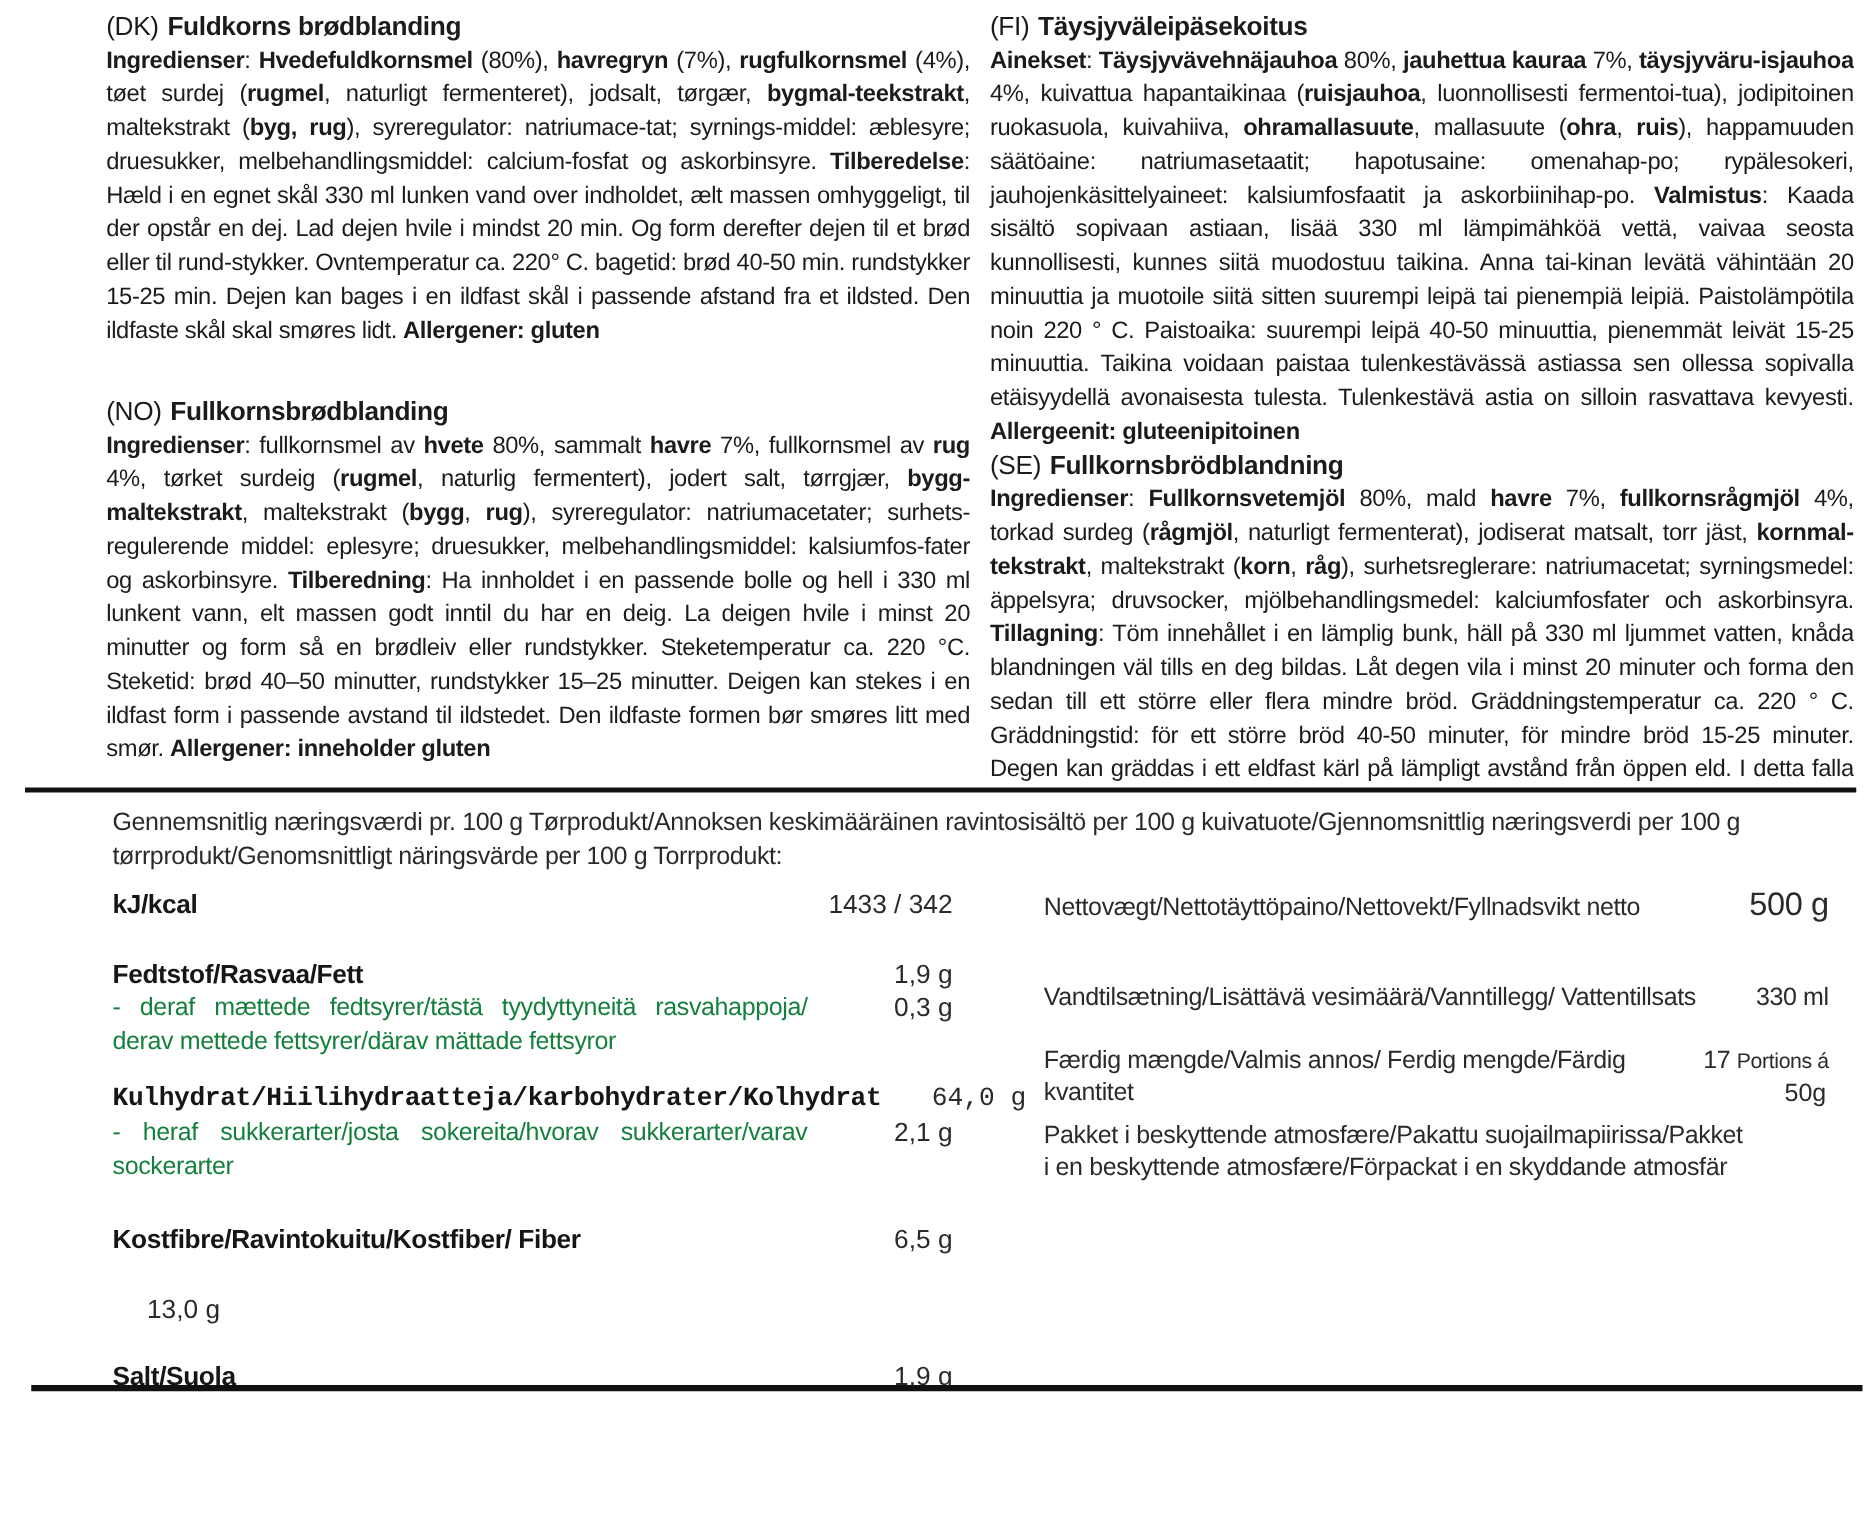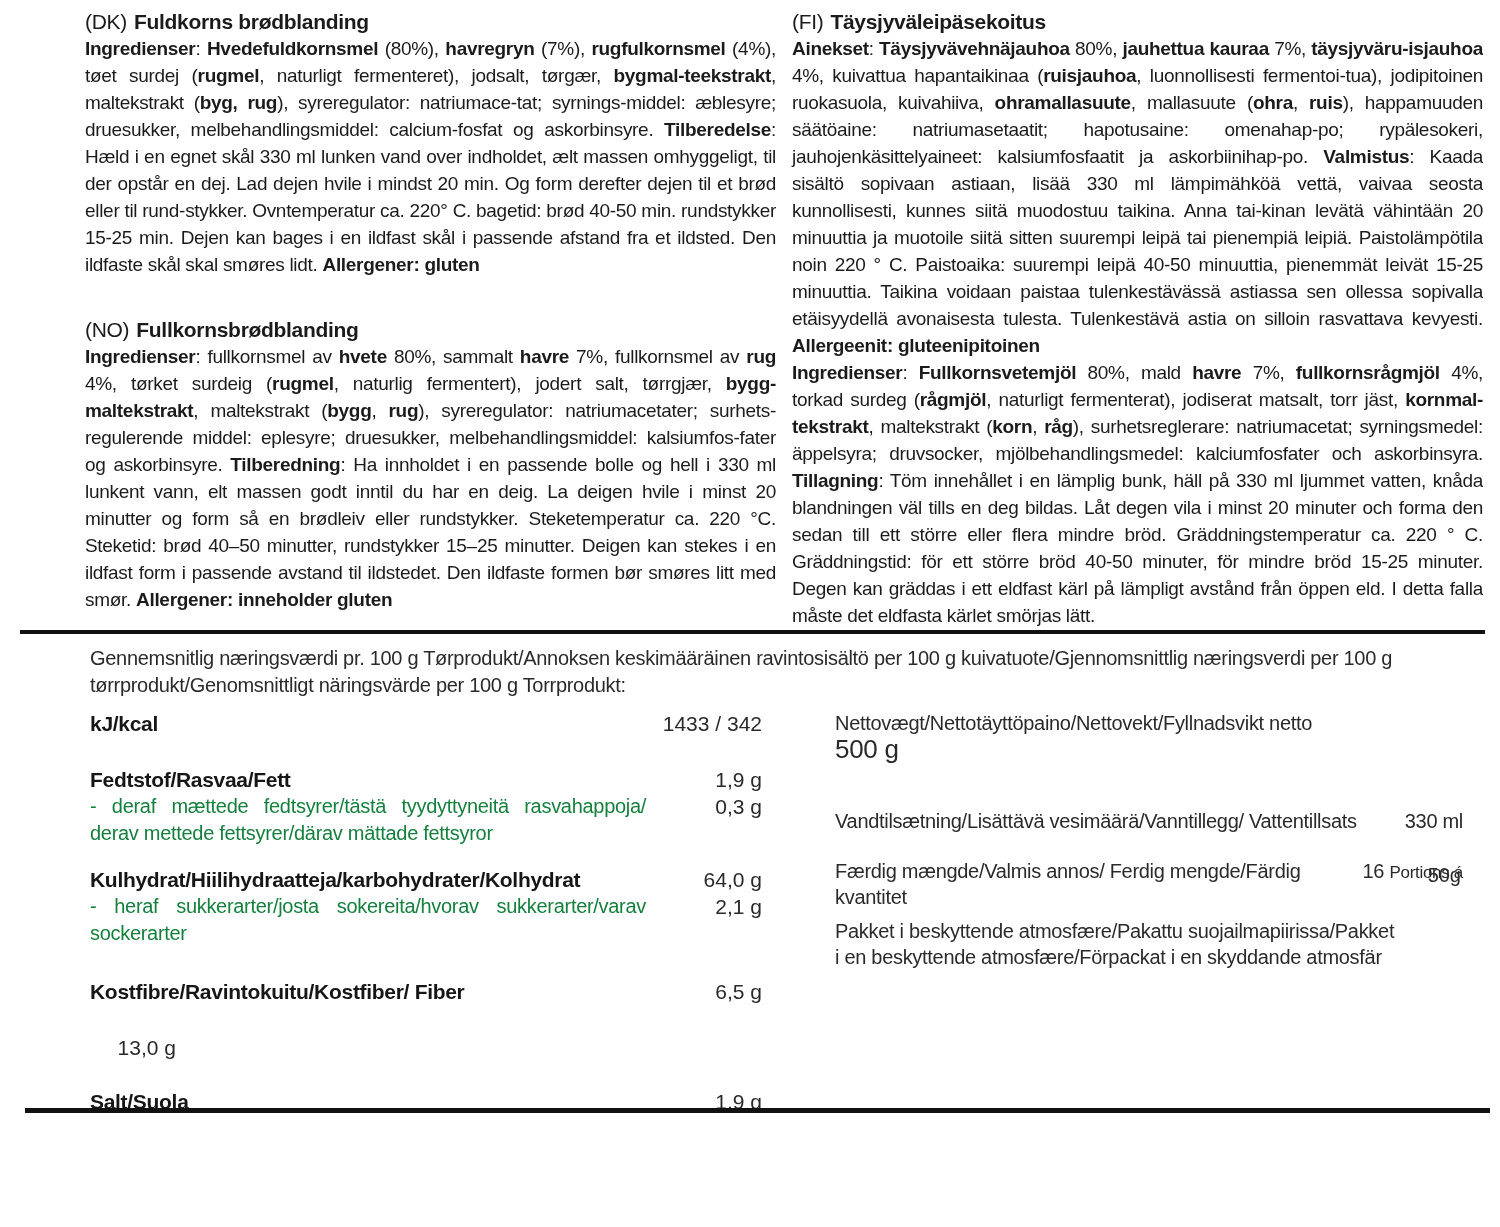--- a/index.html
+++ b/index.html
@@ -24,33 +24,33 @@
 
   
   .nut-left{position:absolute;top:700px;left:90px;width:672px;}
   .nrow{display:flex;align-items:flex-start;}
   .nlabel{flex:1;font-size:20px;line-height:27px;letter-spacing:-0.3px;padding-right:30px;color:#15803d;}
   .nlabel.bold{font-weight:bold;font-size:21px;color:#161616;}
   .nlabel.stretch{text-align:justify;text-align-last:justify;}
   .nvalue{font-size:21px;line-height:27px;white-space:nowrap;text-align:right;min-width:86px;color:#2a2a2a;}
   .mt-kj{margin-top:10px;}
   .mt-fat{margin-top:29px;}
-  .mt-carb{margin-top:19px;}
+  .mt-carb{margin-top:19px;font-family:Liberation Mono, monospace;}
   .mt-fibre{margin-top:31px;}
   .mt-prot{margin-top:29px;}
   .mt-salt{margin-top:27px;}
 
   
   .nut-right{position:absolute;top:702px;left:835px;width:628px;}
   .irow{display:flex;align-items:baseline;justify-content:space-between;font-size:20px;line-height:26px;letter-spacing:-0.3px;color:#2a2a2a;}
   .ilabel{padding-right:20px;}
   .ivalue{white-space:nowrap;text-align:right;}
   .big{font-size:26px;}
   .small{font-size:17px;margin-top:46px;}
-  .mt-net{margin-top:8px;flex-direction:column;}
+  .mt-net{margin-top:8px;}
   .mt-water{margin-top:46px;}
   .mt-qty{margin-top:24px;}
   .g50{position:absolute;right:2px;top:162px;font-size:20px;color:#2a2a2a;}
   .atmo{margin-top:8px;max-width:562px;font-size:20px;line-height:26px;letter-spacing:-0.3px;color:#2a2a2a;}
 </style>
 </head>
 <body>
 
 <div class="page">
 
@@ -70,20 +70,23 @@
       </div>
     </div>
     <div class="col">
       <div>
         <div class="blockhead">
           <span class="lang">(FI)</span><span class="b">Täysjyväleipäsekoitus</span>
         </div>
         <div class="para"><span class="b">Ainekset</span><span>: </span><span class="b">Täysjyvävehnäjauhoa</span><span> 80%, </span><span class="b">jauhettua kauraa</span><span> 7%, </span><span class="b">täysjyväru-isjauhoa</span><span> 4%, kuivattua hapantaikinaa (</span><span class="b">ruisjauhoa</span><span>, luonnollisesti fermentoi-tua), jodipitoinen ruokasuola, kuivahiiva, </span><span class="b">ohramallasuute</span><span>, mallasuute (</span><span class="b">ohra</span><span>, </span><span class="b">ruis</span><span>), happamuuden säätöaine: natriumasetaatit; hapotusaine: omenahap-po; rypälesokeri, jauhojenkäsittelyaineet: kalsiumfosfaatit ja askorbiinihap-po. </span><span class="b">Valmistus</span><span>: Kaada sisältö sopivaan astiaan, lisää 330 ml lämpimähköä vettä, vaivaa seosta kunnollisesti, kunnes siitä muodostuu taikina. Anna tai-kinan levätä vähintään 20 minuuttia ja muotoile siitä sitten suurempi leipä tai pienempiä leipiä. Paistolämpötila noin 220 ° C. Paistoaika: suurempi leipä 40-50 minuuttia, pienemmät leivät 15-25 minuuttia. Taikina voidaan paistaa tulenkestävässä astiassa sen ollessa sopivalla etäisyydellä avonaisesta tulesta. Tulenkestävä astia on silloin rasvattava kevyesti. </span><span class="b">Allergeenit: gluteenipitoinen</span></div>
       </div>
       <div>
+        <div class="blockhead">
+          <span class="lang">(SE)</span><span class="b">Fullkornsbrödblandning</span>
+        </div>
         <div class="para"><span class="b">Ingredienser</span><span>: </span><span class="b">Fullkornsvetemjöl</span><span> 80%, mald </span><span class="b">havre</span><span> 7%, </span><span class="b">fullkornsrågmjöl</span><span> 4%, torkad surdeg (</span><span class="b">rågmjöl</span><span>, naturligt fermenterat), jodiserat matsalt, torr jäst, </span><span class="b">kornmal-tekstrakt</span><span>, maltekstrakt (</span><span class="b">korn</span><span>, </span><span class="b">råg</span><span>), surhetsreglerare: natriumacetat; syrningsmedel: äppelsyra; druvsocker, mjölbehandlingsmedel: kalciumfosfater och askorbinsyra. </span><span class="b">Tillagning</span><span>: Töm innehållet i en lämplig bunk, häll på 330 ml ljummet vatten, knåda blandningen väl tills en deg bildas. Låt degen vila i minst 20 minuter och forma den sedan till ett större eller flera mindre bröd. Gräddningstemperatur ca. 220 ° C. Gräddningstid: för ett större bröd 40-50 minuter, för mindre bröd 15-25 minuter. Degen kan gräddas i ett eldfast kärl på lämpligt avstånd från öppen eld. I detta falla måste det eldfasta kärlet smörjas lätt. </span></div>
       </div>
     </div>
   </div>
 
   <div class="rule-top"></div>
 
   <div class="nut-head">Gennemsnitlig næringsværdi pr. 100 g Tørprodukt/Annoksen keskimääräinen ravintosisältö per 100 g kuivatuote/Gjennomsnittlig næringsverdi per 100 g tørrprodukt/Genomsnittligt näringsvärde per 100 g Torrprodukt:</div>
 
   <div class="nut-left">
@@ -130,21 +133,21 @@
     <div class="irow mt-net">
       <div class="ilabel">Nettovægt/Nettotäyttöpaino/Nettovekt/Fyllnadsvikt netto</div>
       <div class="ivalue big">500 g</div>
     </div>
     <div class="irow mt-water">
       <div class="ilabel">Vandtilsætning/Lisättävä vesimäärä/Vanntillegg/ Vattentillsats</div>
       <div class="ivalue">330 ml</div>
     </div>
     <div class="irow mt-qty">
       <div class="ilabel">Færdig mængde/Valmis annos/ Ferdig mengde/Färdig kvantitet</div>
-      <div class="ivalue"><span>16</span> <span class="small">Portions á</span></div>
+      <div class="ivalue"><span>17</span> <span class="small">Portions á</span></div>
     </div>
     <div class="g50">50g</div>
     <div class="atmo">Pakket i beskyttende atmosfære/Pakattu suojailmapiirissa/Pakket i en beskyttende atmosfære/Förpackat i en skyddande atmosfär</div>
   </div>
 
   <div class="rule-bottom"></div>
 
 </div>
 
 </body></html>

